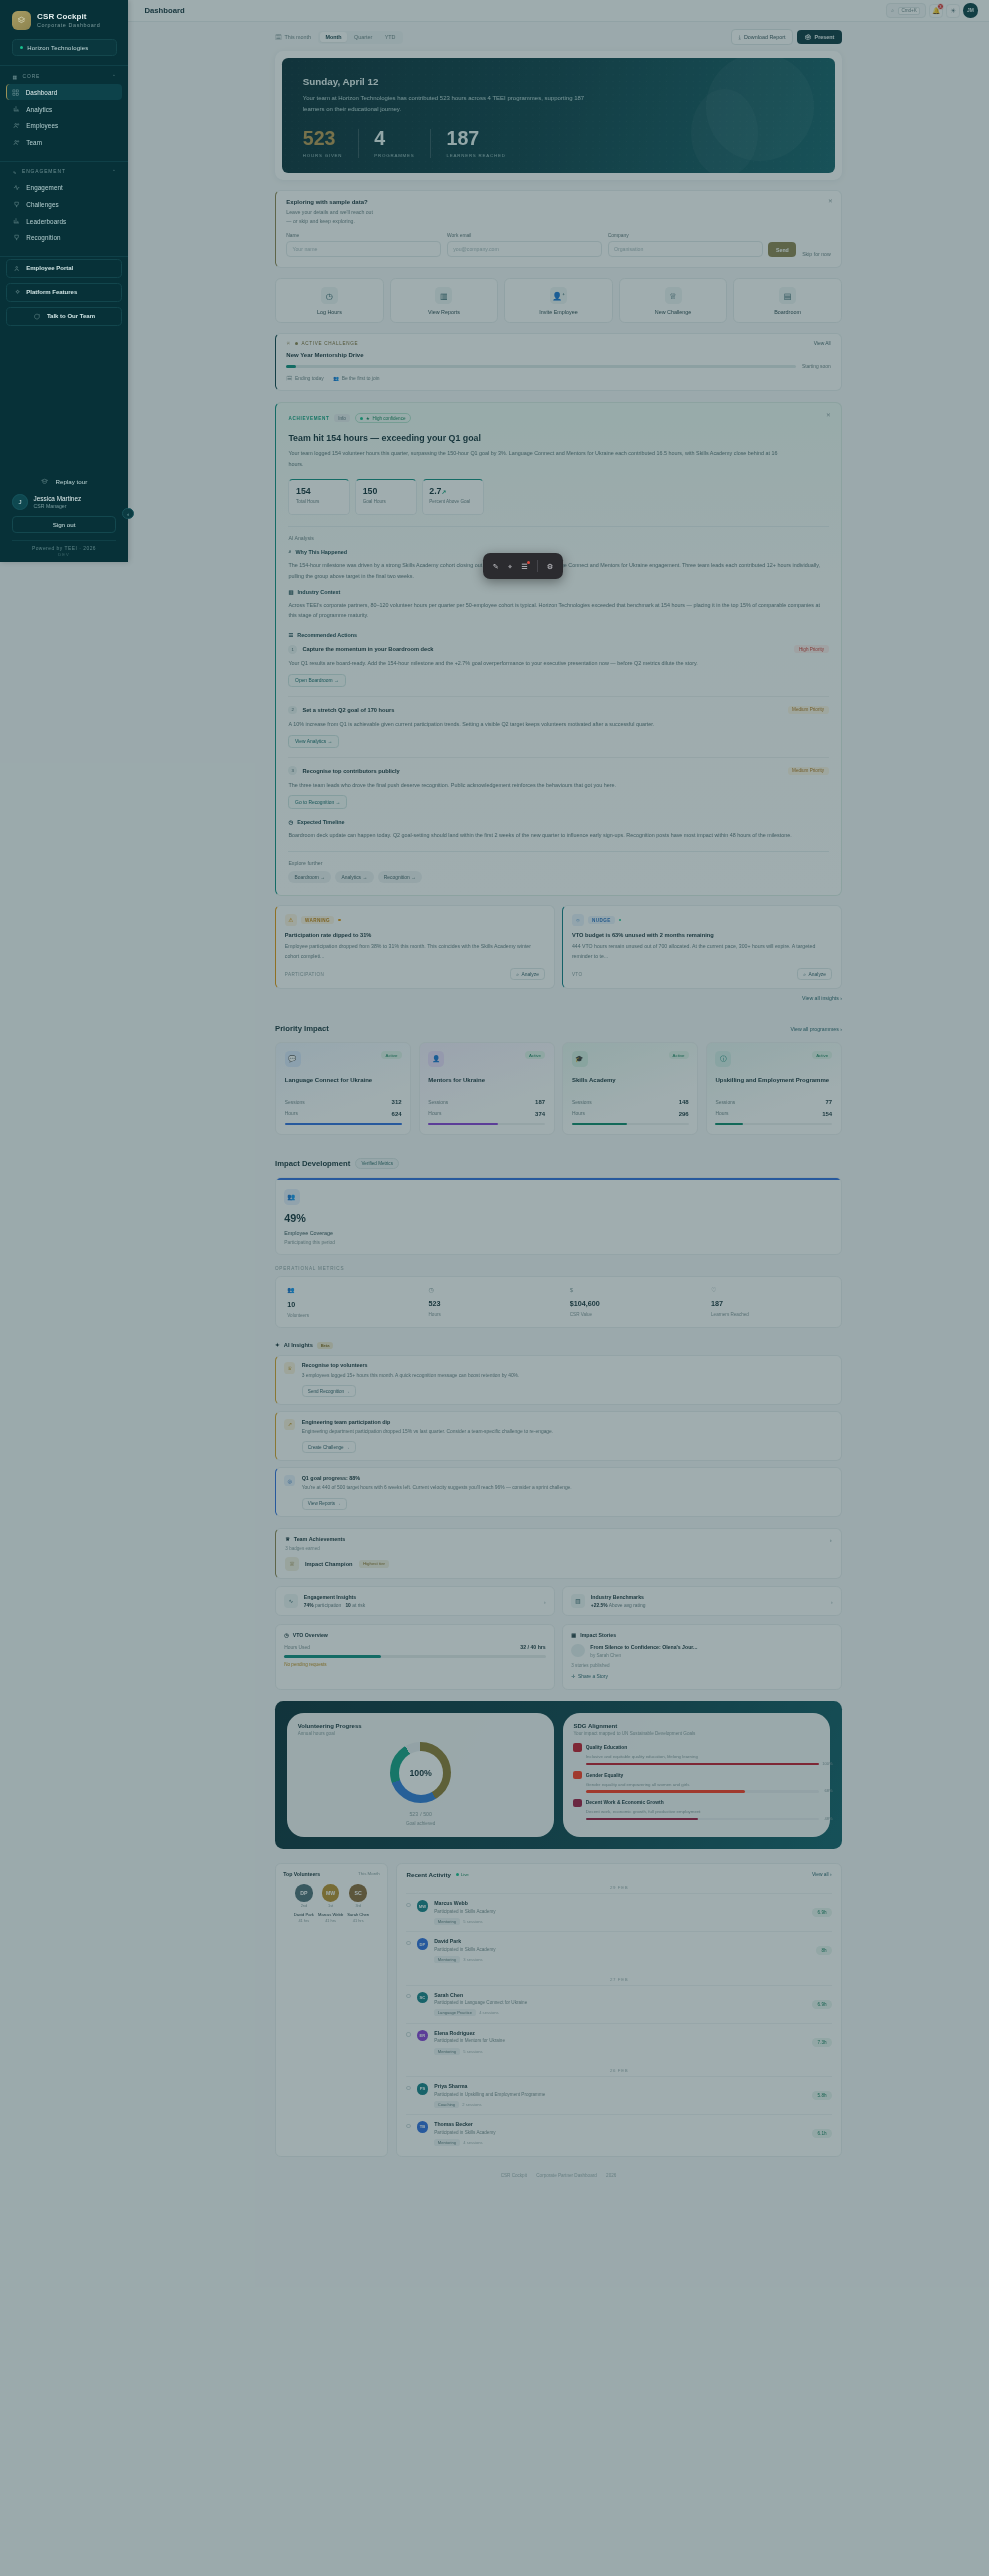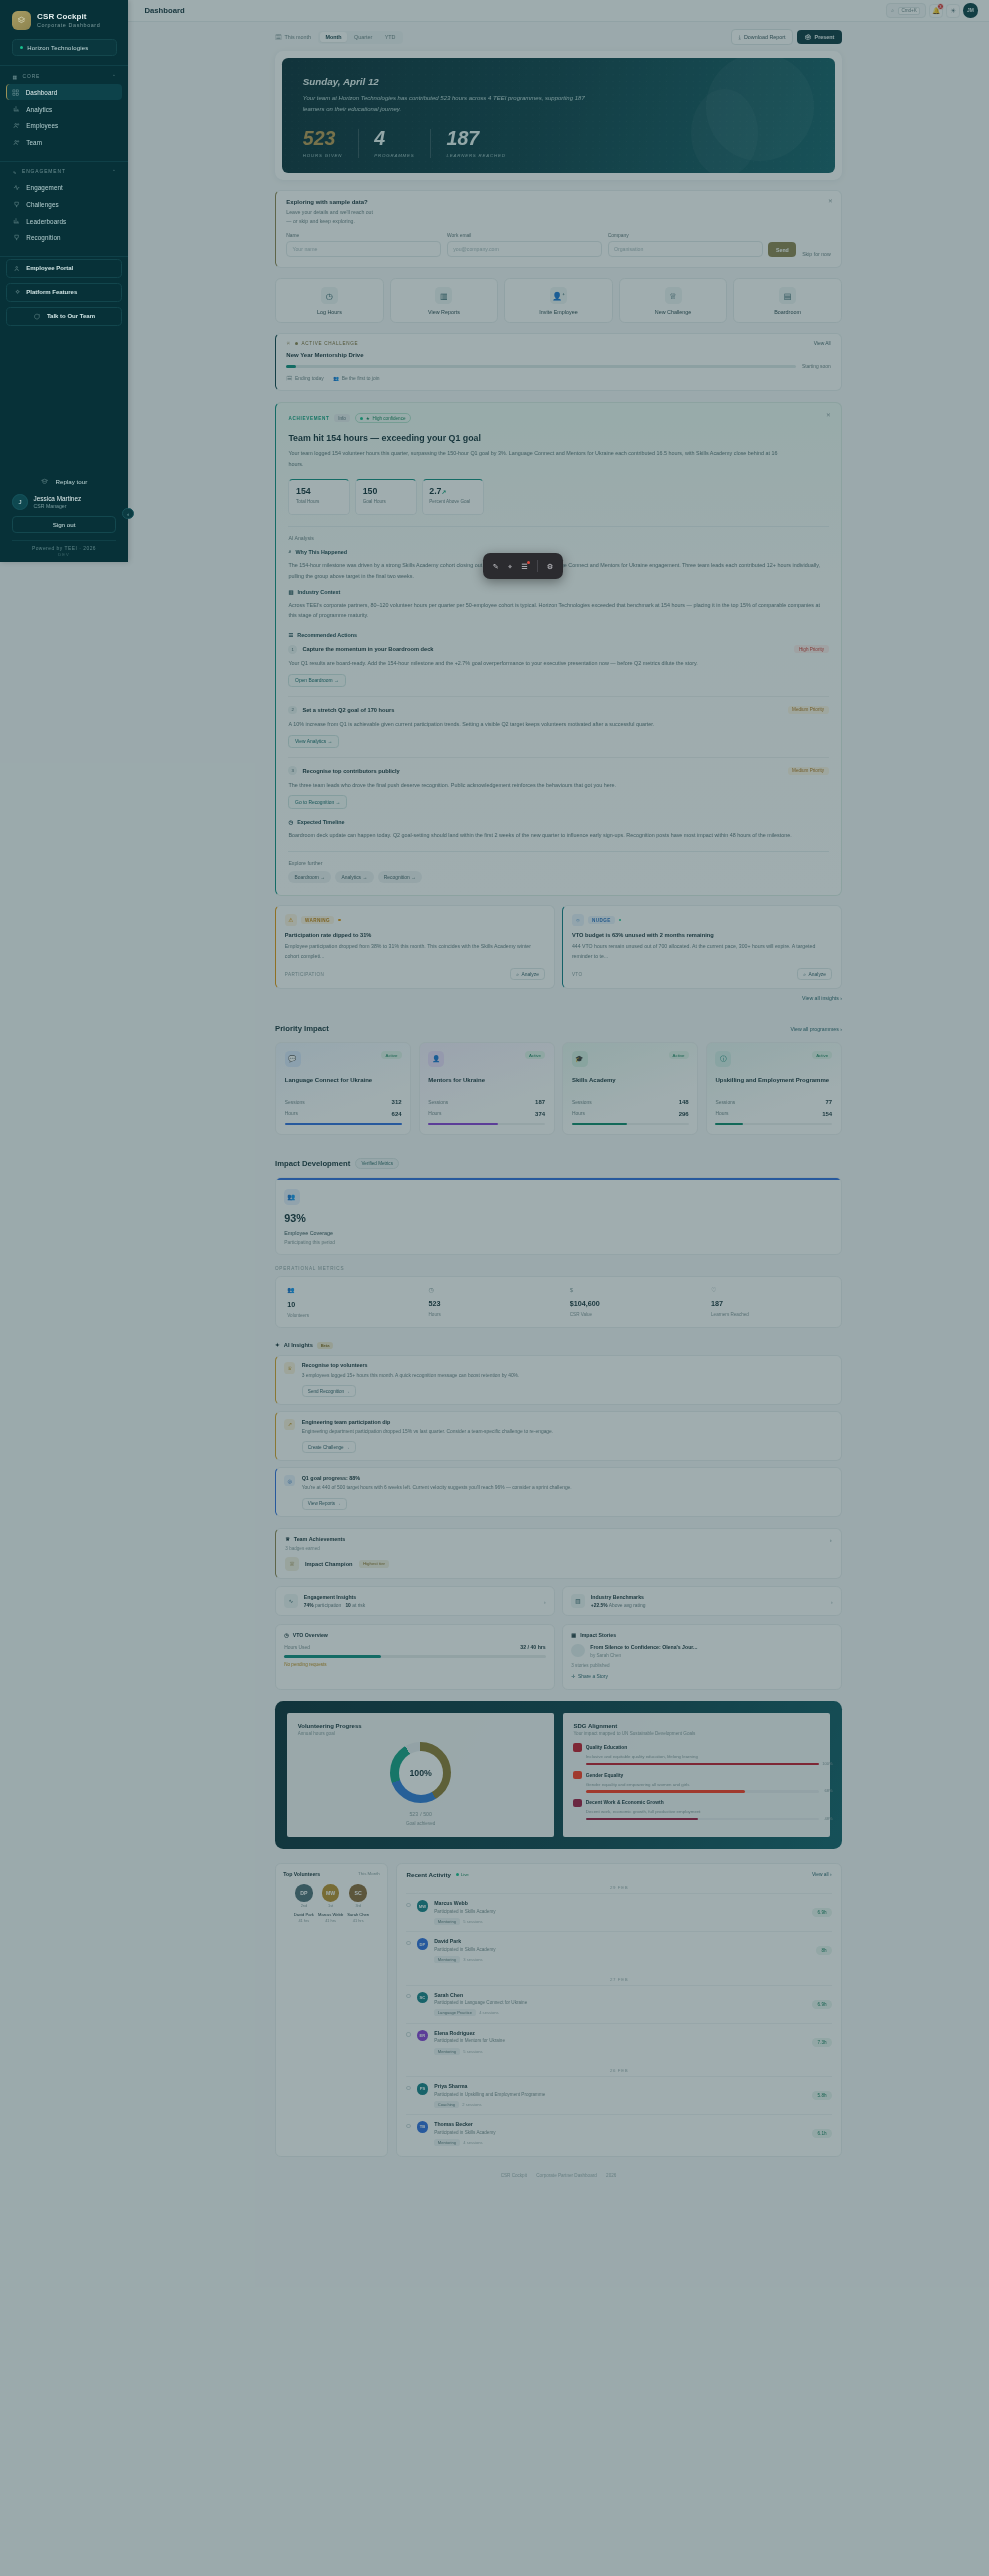--- a/index.html
+++ b/index.html
@@ -92,21 +92,21 @@
   .fb-cal { font-size:5.4px;color:#6b8387;display:flex;align-items:center;gap:2.6px;margin-right:4.1px;}
   .fb-seg { display:flex;gap:1px;background:#eef3f4;border-radius:4.1px;padding:1.5px;}
   .fb-seg span { padding:2.1px 5.7px;border-radius:3.1px;font-size:5.4px;color:#6d8588;}
   .fb-seg span.on { background:#fff;color:#17414a;font-weight:bold;box-shadow:0 0.5px 1px rgba(0,0,0,.07);}
   .fb-right { margin-left:auto;display:flex;gap:4.1px;align-items:center;}
   .btn-ghost { border:0.5px solid #dde6e7;border-radius:4.1px;background:#fff;padding:3.6px 6.2px;font-size:5.4px;
     color:#3d5b61;display:flex;align-items:center;gap:3.1px;}
   .btn-dark { border-radius:4.1px;background:#0d3a43;color:#eaf4f3;padding:4.1px 7.7px;font-size:5.4px;
     display:flex;align-items:center;gap:3.1px;font-weight:bold;}
   
-  .hero-wrap { background:#fff;border-radius:8.2px;padding:7.2px;box-shadow:0 1px 7.2px rgba(15,50,58,.08);font-style:italic;}
+  .hero-wrap { background:#fff;border-radius:8.2px;padding:7.2px;box-shadow:0 1px 7.2px rgba(15,50,58,.08);}
   .hero {
     border-radius:6.2px;padding:18.5px 20.6px 15.5px 20.6px;color:#e9f4f3;position:relative;overflow:hidden;
     background:linear-gradient(110deg,#0a2f38 0%,#0d4049 48%,#15626a 100%);
   }
   .hero:before{content:"";position:absolute;inset:0;
     background-image:radial-gradient(rgba(255,255,255,.10) 0.5px, transparent 0.5px);
     background-size:6.7px 6.7px;opacity:.5;}
   .hero-blob{position:absolute;right:20.6px;top:-5.2px;width:108px;height:108px;border-radius:50%;
     background:rgba(255,255,255,.045);}
   .hero-blob2{position:absolute;right:77px;top:31px;width:67px;height:88px;border-radius:50%;
@@ -285,21 +285,21 @@
   .vs-note{font-size:4.6px;color:#c08d1b;margin-top:4.6px;}
   .story{display:flex;gap:5.7px;margin-top:6.2px;}
   .story-av{width:13.4px;height:13.4px;border-radius:50%;background:#e6eef0;}
   .story-t{font-size:5.2px;font-weight:bold;color:#16333b;}
   .story-m{font-size:4.6px;color:#8a9ea1;margin-top:2.6px;}
   .story-c{font-size:4.6px;color:#8a9ea1;margin-top:5.7px;}
   .story-b{display:inline-flex;margin-top:5.2px;font-size:4.9px;color:#2c6670;gap:2.6px;align-items:center;}
   
   .dark-panel{margin-top:11.3px;border-radius:8.2px;background:linear-gradient(120deg,#0a2f38,#0e4650 60%,#12616b);
     padding:12.4px;display:flex;gap:9.3px;}
-  .dp-card{flex:1;background:rgba(255,255,255,.96);border-radius:2px;padding:9.3px 10.3px 11.3px 10.3px;}
+  .dp-card{flex:1;background:rgba(255,255,255,.96);border-radius:17px;padding:9.3px 10.3px 11.3px 10.3px;}
   .dp-t{font-size:6px;font-weight:bold;color:#16333b;}
   .dp-s{font-size:4.6px;color:#8a9ea1;margin-top:2.6px;}
   .gauge-wrap{display:flex;flex-direction:column;align-items:center;margin-top:6.2px;}
   .gauge{width:61px;height:61px;border-radius:50%;
     background:conic-gradient(#8d7a32 0deg 150deg,#2f7bd8 150deg 250deg,#14a085 250deg 330deg,#e8edef 330deg 360deg);
     display:flex;align-items:center;justify-content:center;}
   .gauge i{width:44px;height:44px;border-radius:50%;background:#fff;display:flex;align-items:center;justify-content:center;
     font-size:8.8px;font-weight:bold;color:#16333b;font-style:normal;}
   .gauge-n{font-size:7.7px;font-weight:bold;color:#16333b;margin-top:5.7px;}
   .gauge-n span{font-size:5.2px;color:#8a9ea1;font-weight:normal;}
@@ -865,21 +865,21 @@
     </div>
 
     <div class="sec-head">
       <h2>Impact Development</h2>
       <span class="verified">Verified Metrics</span>
     </div>
     <div class="ii-row">
       <div class="ii">
         <div class="ii-accent" style="background:#2f6fe0"></div>
         <div class="ii-ico" style="background:#e6eefc;color:#2f6fe0">👥</div>
-        <div class="ii-n">93%</div>
+        <div class="ii-n">49%</div>
         <div class="ii-l">Employee Coverage</div>
         <div class="ii-s">Participating this period</div>
       </div>
     </div>
 
     <div class="op-lab">OPERATIONAL METRICS</div>
     <div class="op-box">
       <div class="op">
         <div class="op-ico">👥</div>
         <div class="op-n">10</div>

